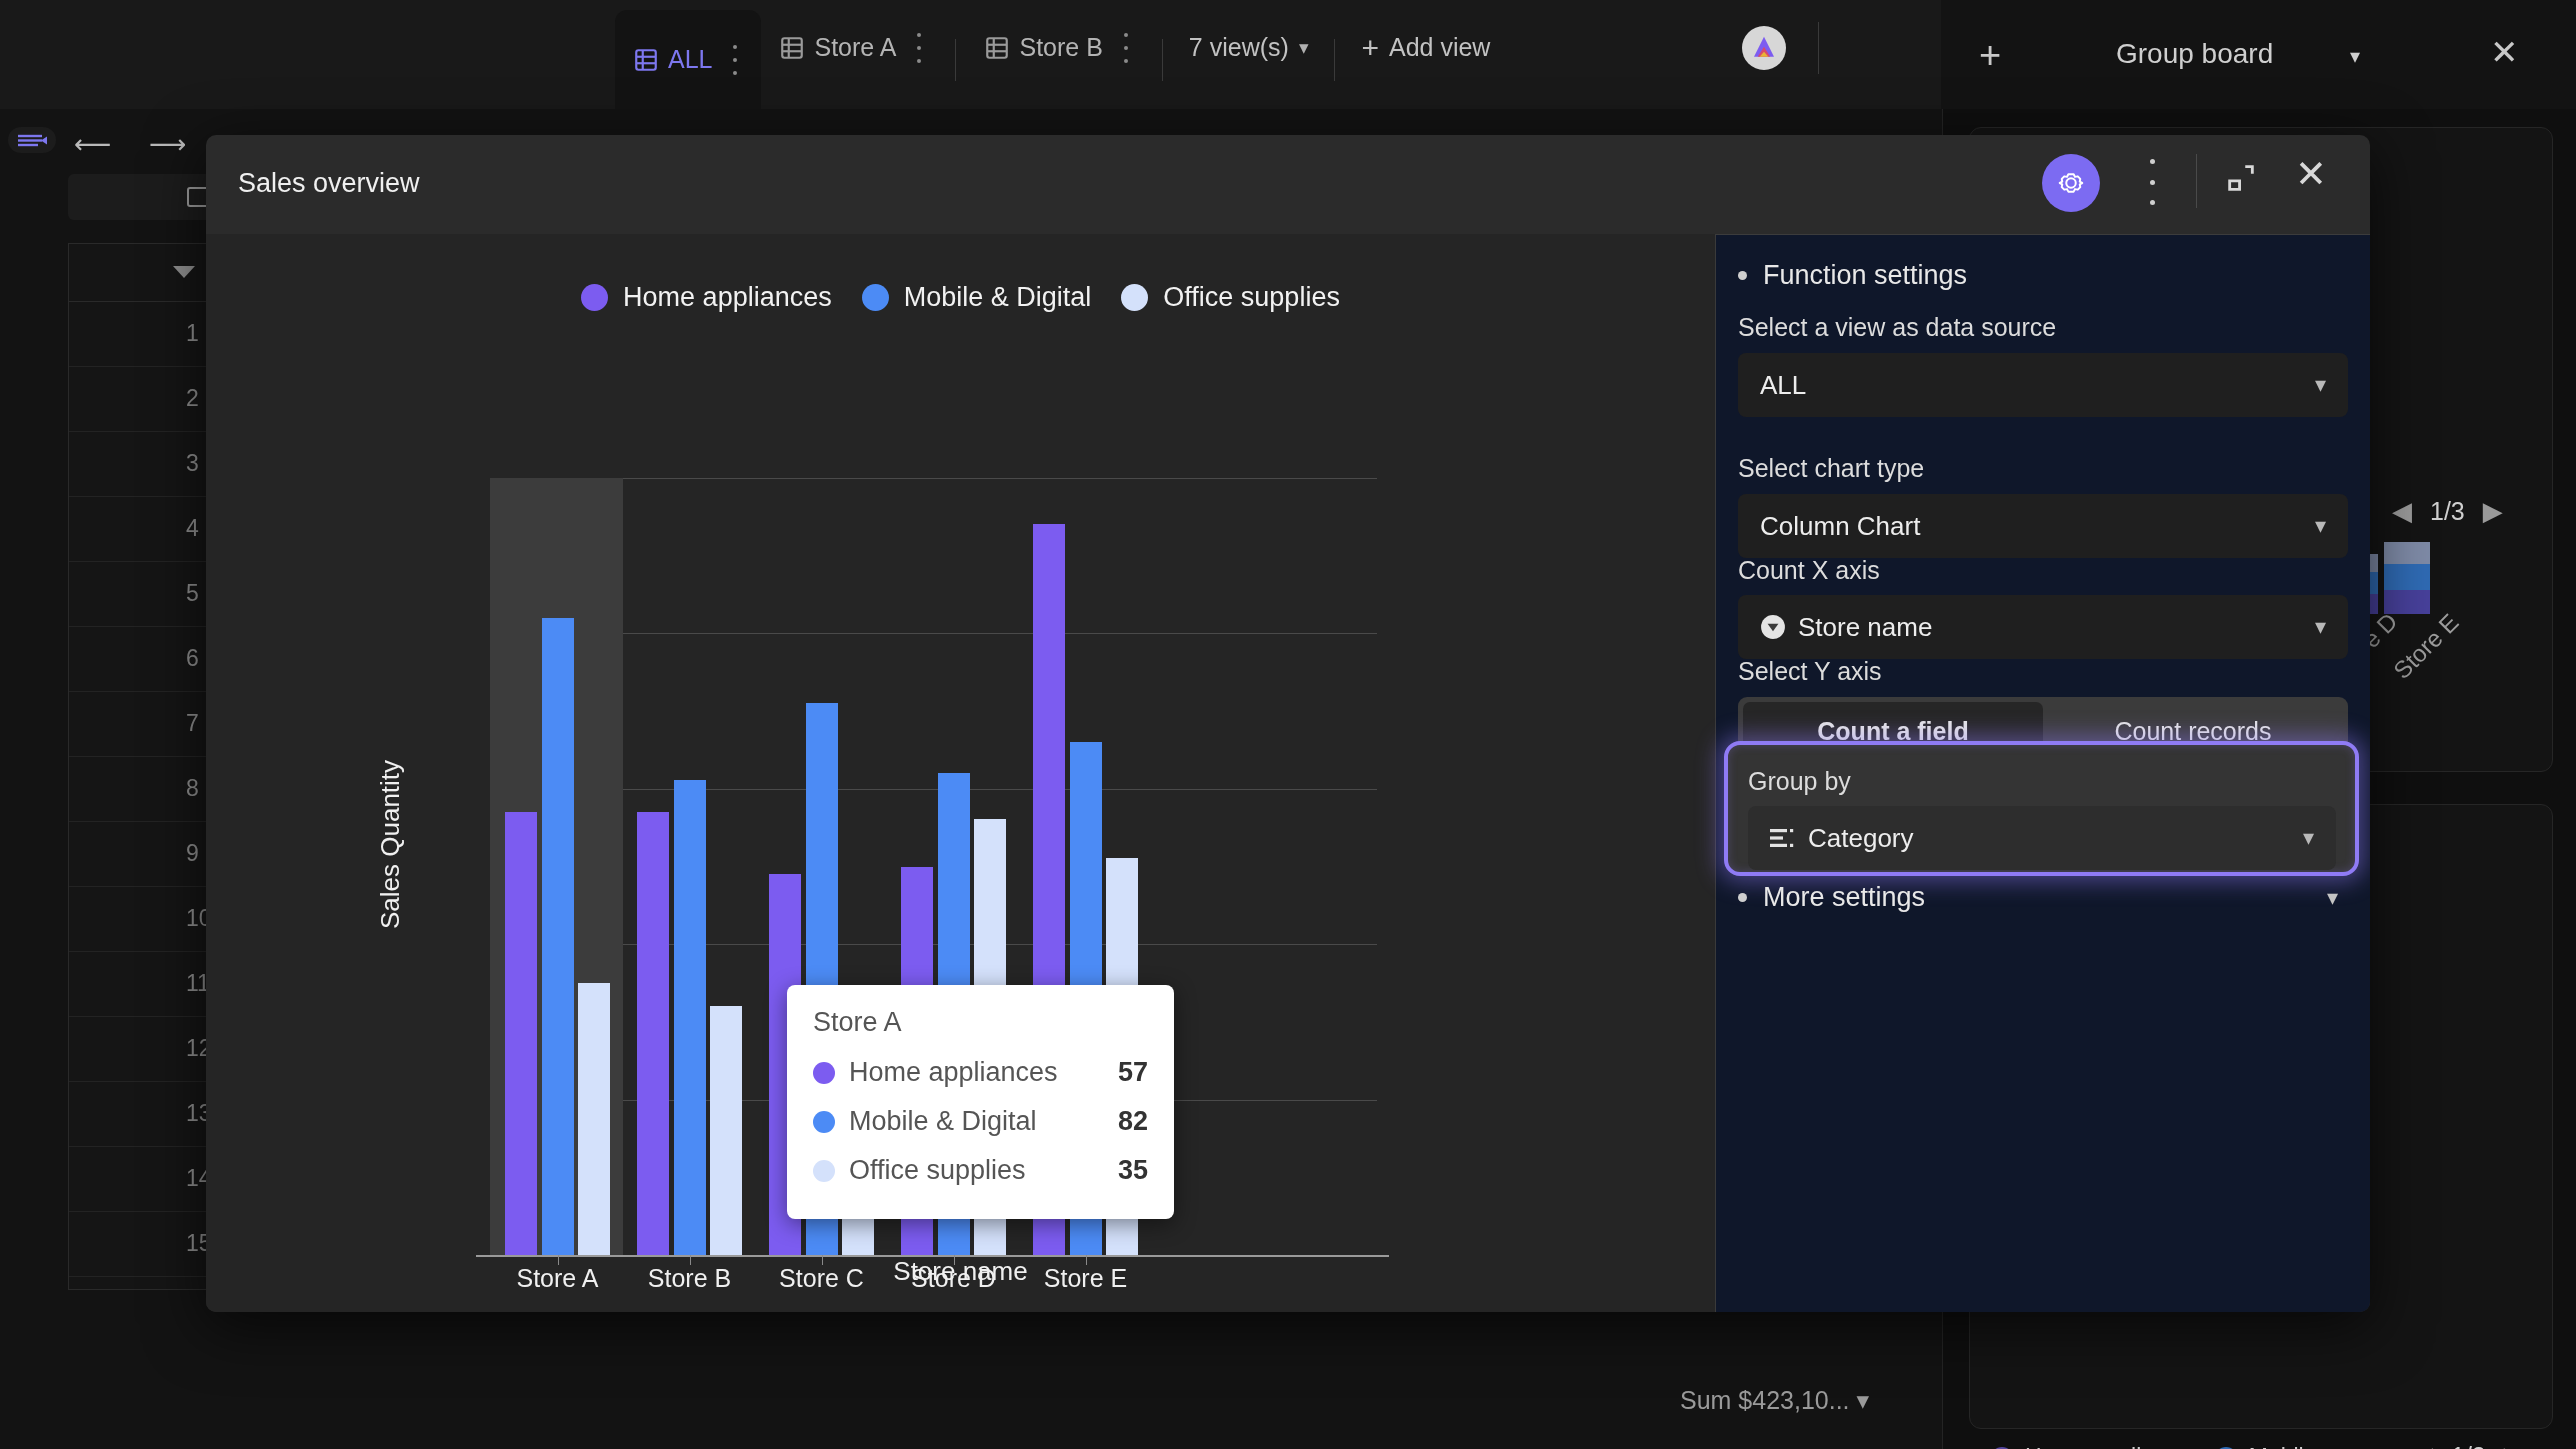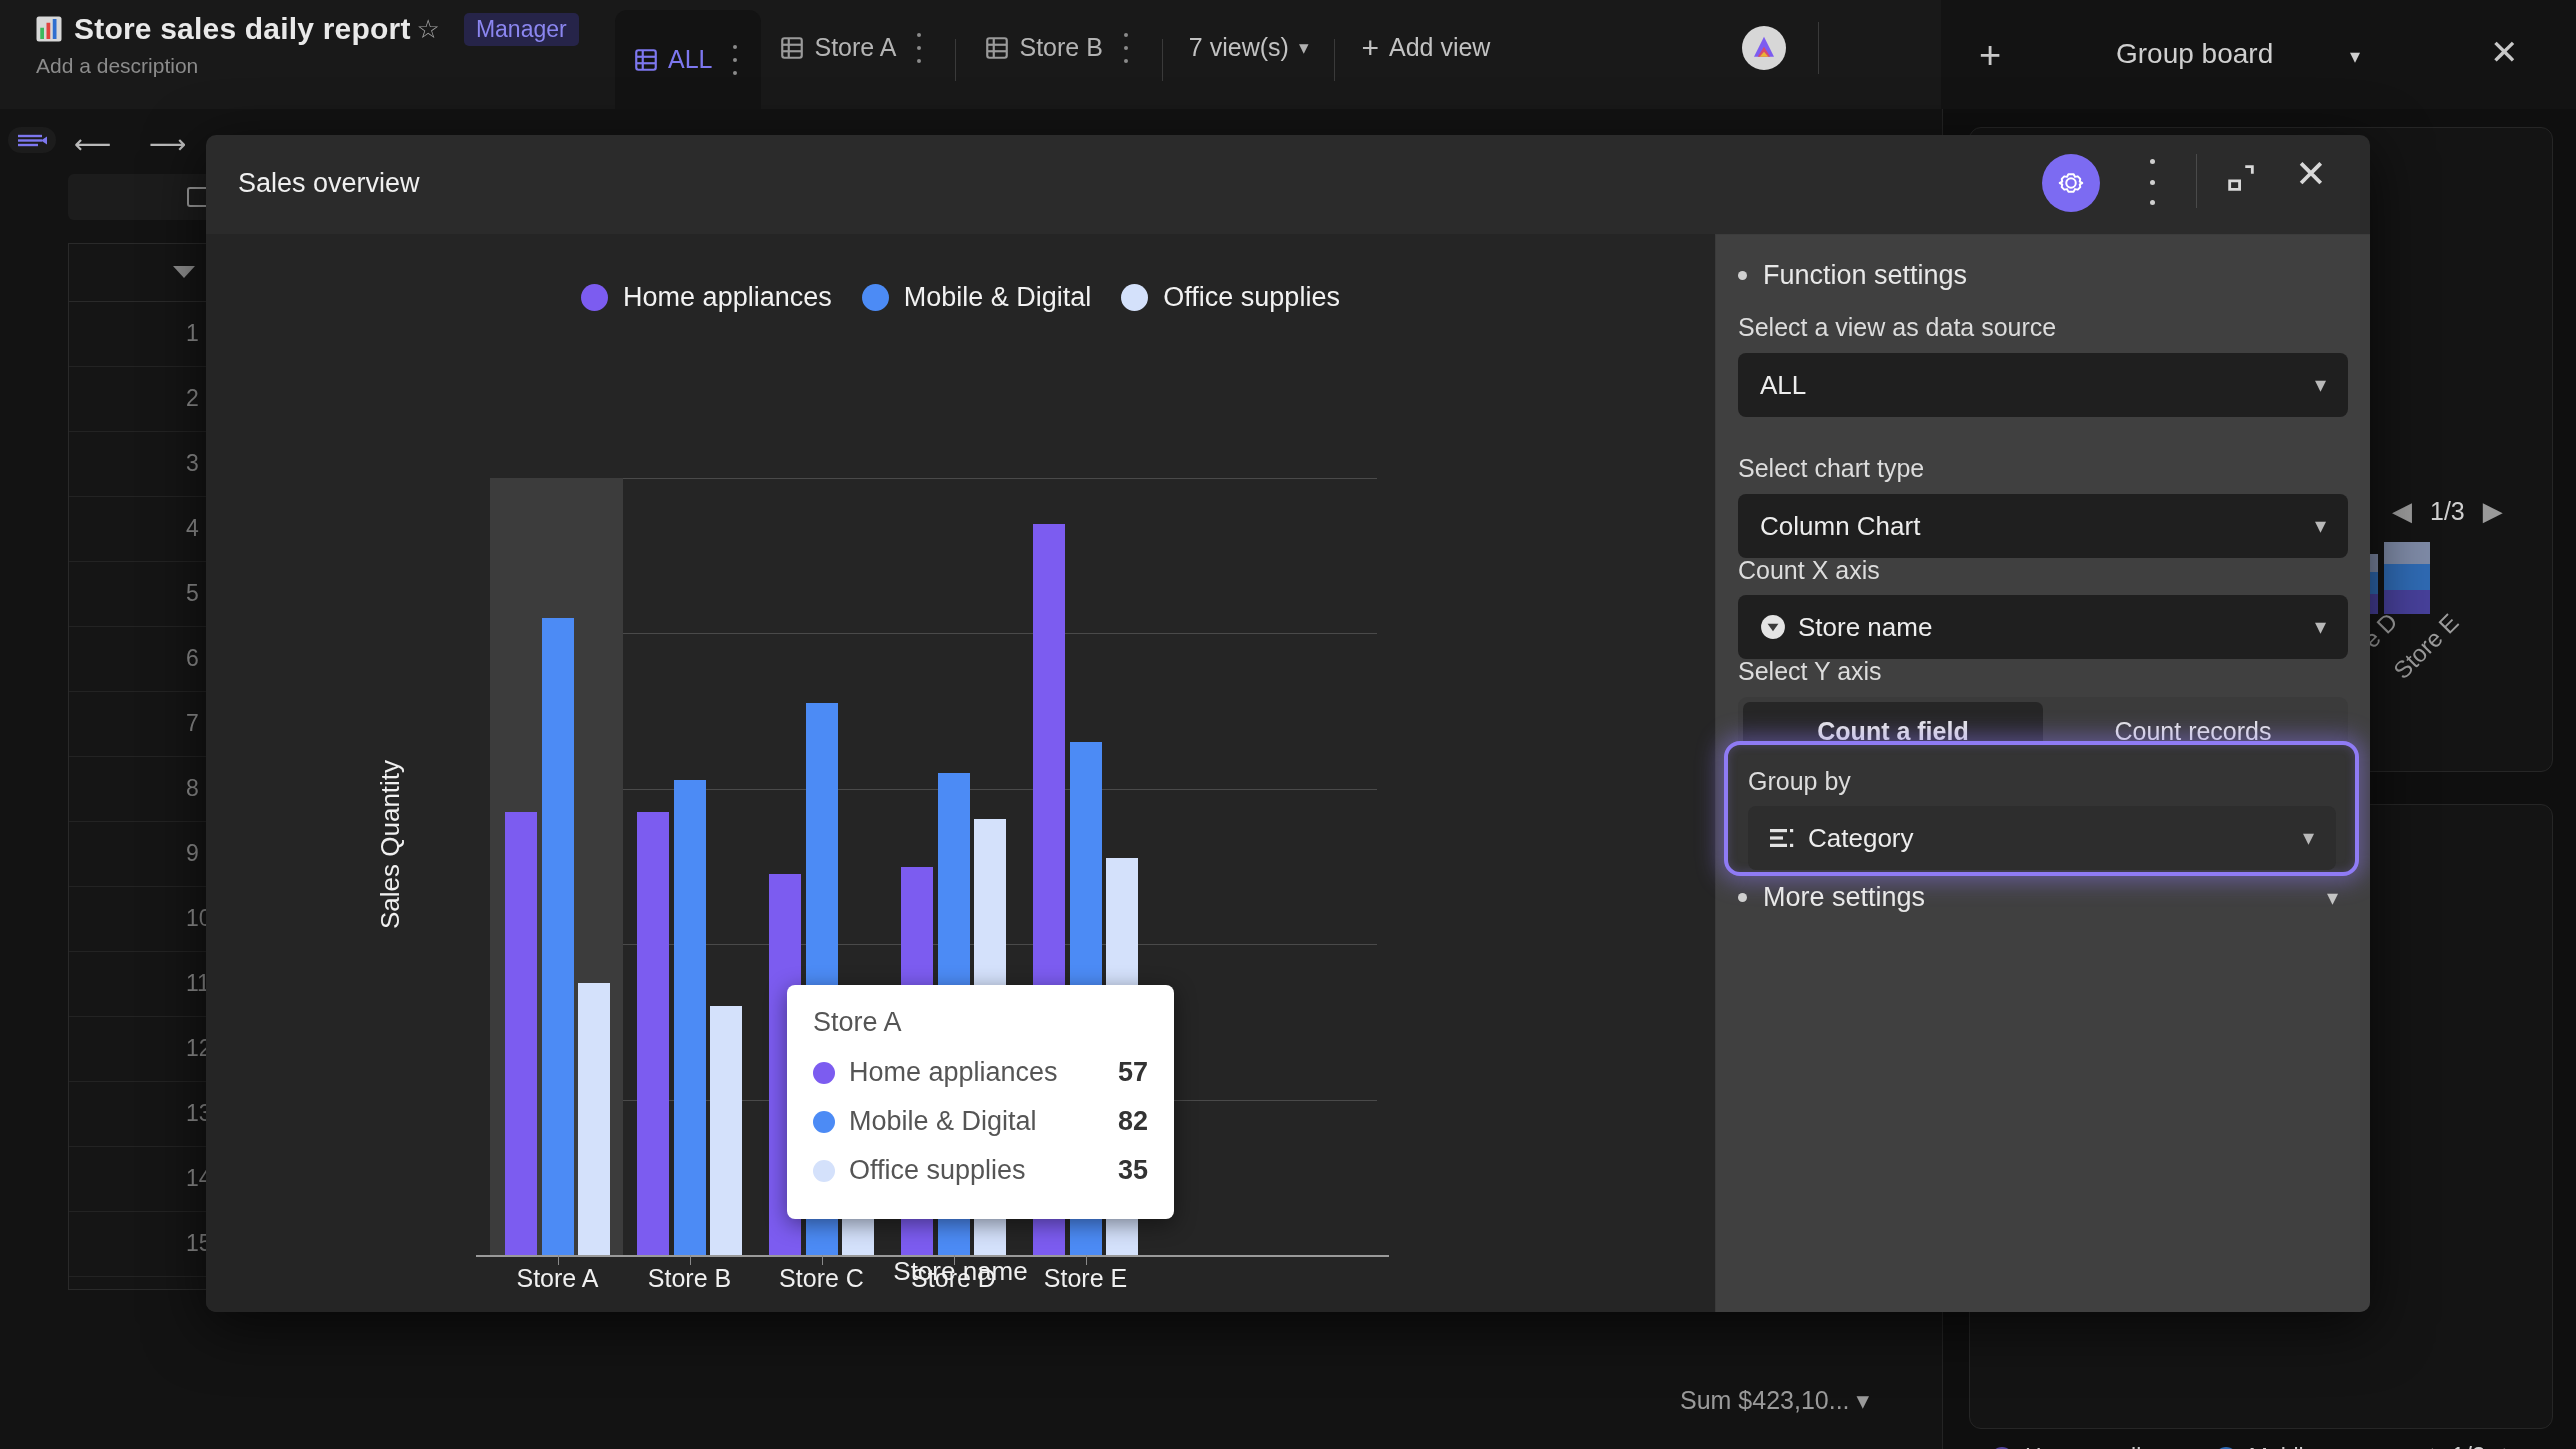--- a/index.html
+++ b/index.html
@@ -81,21 +81,21 @@
   #mtitle { position:absolute; left:32px; top:33px; font-size:27px; color:#f0f0f0; }
   #gearBtn { position:absolute; left:2042px; top:154px; width:58px; height:58px; border-radius:50%; background:#7c6bf2;
              display:flex; align-items:center; justify-content:center; }
   #mkebab { position:absolute; left:2144px; top:159px; width:16px; height:46px; display:flex; flex-direction:column; justify-content:space-between; align-items:center;}
   #mkebab i { width:5px;height:5px;border-radius:50%;background:#cfcfcf;display:block;}
   #mdiv { position:absolute; left:2196px; top:154px; width:1px; height:54px; background:#4a4a4a;}
   #mexpand { position:absolute; left:2224px; top:161px; }
   #mclose { position:absolute; left:2295px; top:152px; font-size:38px; color:#d8d8d8; font-weight:300;}
 
   #chartPane { position:absolute; left:0; top:99px; width:1509px; height:1078px; background:#252525; }
-  #settingsPane { position:absolute; left:1509px; top:99px; width:655px; height:1078px; background:#404040; border-left:1px solid #3a3a3a;}
+  #settingsPane { position:absolute; left:1509px; top:99px; width:655px; height:1078px; background:#0f172a; border-left:1px solid #3a3a3a;}
 
   
   .legendrow { position:absolute; left:0; top:48px; width:1509px; display:flex; justify-content:center; align-items:center; gap:30px;}
   .legitem { display:flex; align-items:center; gap:15px; font-size:27px; color:#f2f2f2;}
   .legdot { width:27px;height:27px;border-radius:50%; display:block;}
   #plot { position:absolute; left:284px; top:244px; width:887px; height:777px; }
   .gridline { position:absolute; left:0; width:100%; height:1px; background:#4a4a4a;}
   #ylabel { position:absolute; left:169px; top:695px; font-size:26px; color:#f0f0f0; transform:rotate(-90deg); transform-origin:left top; white-space:nowrap;}
   #xlabel { position:absolute; left:0; top:1022px; width:1509px; text-align:center; font-size:26px; color:#f0f0f0; }
   .grpband { position:absolute; top:0; height:777px; background:#3c3c3c; }
@@ -126,34 +126,20 @@
   #groupHL { position:absolute; left:8px; top:507px; width:635px; height:135px; border:4px solid #8f7bf5; border-radius:16px;
              box-shadow:0 0 22px 6px rgba(143,123,245,.45), inset 0 0 10px rgba(143,123,245,.25); background:#343434;}
   #hashicon { font-size:27px; font-weight:bold; color:#e3e3e3; margin-right:12px;}
 </style>
 </head>
 <body>
 
 <div id="app">
 
   <div id="topbar">
-    <div id="titlewrap">
-      <div id="titlerow">
-        <svg id="appicon" viewBox="0 0 24 24">
-          <rect x="2" y="2" width="20" height="20" rx="2" fill="#d8d8d8"></rect>
-          <rect x="5" y="11" width="3" height="9" fill="#3bb95e"></rect>
-          <rect x="10" y="7" width="3" height="13" fill="#e0433f"></rect>
-          <rect x="15" y="4" width="3" height="16" fill="#2f6fd0"></rect>
-        </svg>
-        <span id="doctitle">Store sales daily report</span>
-        <span id="star">☆</span>
-        <span id="rolebadge">Manager</span>
-      </div>
-      <div id="desc">Add a description</div>
-    </div>
 
     <div id="tabs">
       <div class="tab active">
         <svg class="tabicon" viewBox="0 0 24 24">
           <rect x="3" y="3" width="18" height="18" rx="2" fill="none" stroke="#7d77ef" stroke-width="2"></rect>
           <line x1="3" y1="9" x2="21" y2="9" stroke="#7d77ef" stroke-width="2"></line>
           <line x1="3" y1="15" x2="21" y2="15" stroke="#7d77ef" stroke-width="2"></line>
           <line x1="9" y1="3" x2="9" y2="21" stroke="#7d77ef" stroke-width="2"></line>
         </svg>
         <span>ALL</span>

